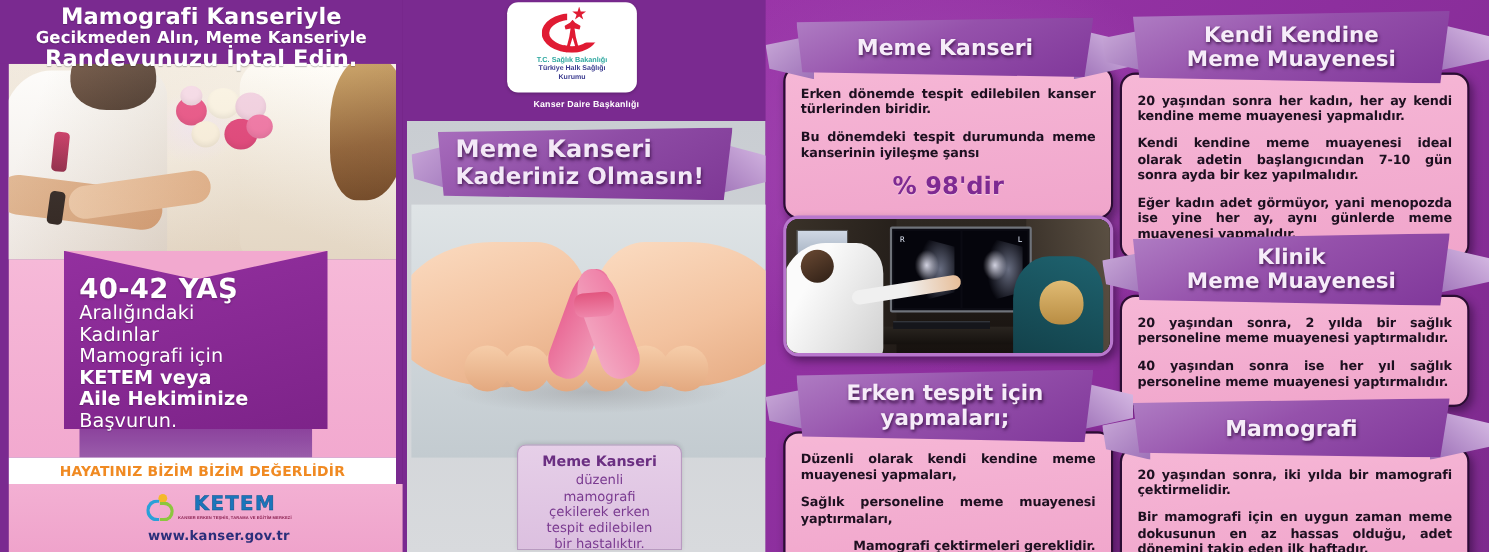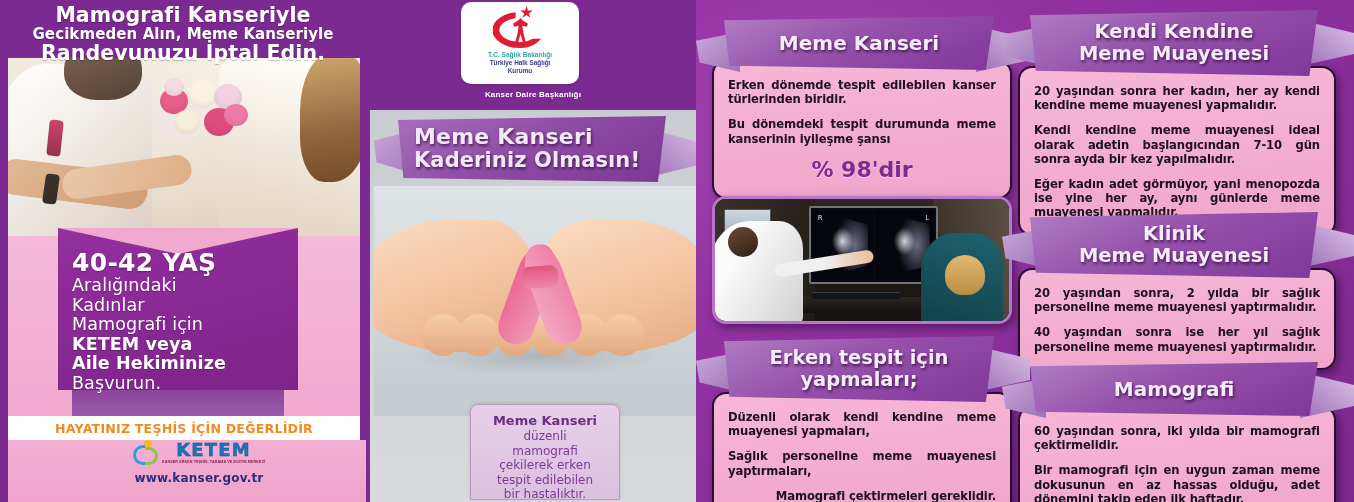--- a/index.html
+++ b/index.html
@@ -132,21 +132,21 @@
     background:#ffffff; z-index:6;
     display:flex; align-items:center; justify-content:center;
   }
   .pl-white-strip span {
     color:#f08a22; font-weight:bold; font-size:12.6px; letter-spacing:.2px;
     font-family:"DejaVu Sans",sans-serif;
   }
   .pl-footer {
     position:absolute; left:8px; top:440px; width:382px; height:62px;
     background:linear-gradient(180deg,#f3b0d3,#efa3cb); z-index:5;
-    display:flex; flex-direction:column; align-items:center; justify-content:flex-start;
+    display:flex; flex-direction:column; align-items:center; justify-content:center;
   }
   .ketem-logo { display:flex; align-items:center; gap:3px; }
   .ketem-mark { position:relative; width:26px; height:26px; }
   .ketem-mark .dot {
     position:absolute; left:11px; top:0px; width:8px; height:8px;
     border-radius:50%; background:#f4b92a;
   }
   .ketem-mark .arcL {
     position:absolute; left:0px; top:5px; width:12px; height:20px;
     border:3px solid #2aa0d8; border-right:none;
@@ -473,21 +473,21 @@
         <div class="plr-line">Aralığındaki</div>
         <div class="plr-line">Kadınlar</div>
         <div class="plr-line">Mamografi için</div>
         <div class="plr-line b">KETEM veya</div>
         <div class="plr-line b">Aile Hekiminize</div>
         <div class="plr-line">Başvurun.</div>
       </div>
     </div>
 
     <div class="pl-white-strip">
-      <span>HAYATINIZ TEŞHİS İÇİN DEĞERLİDİR</span>
+      <span>HAYATINIZ BİZİM BİZİM DEĞERLİDİR</span>
     </div>
 
     <div class="pl-footer">
       <div class="ketem-logo">
         <div class="ketem-mark">
           <div class="dot"></div>
             <div class="arcL"></div>
             <div class="arcR"></div>
         </div>
         <div class="ketem-word">
@@ -658,19 +658,19 @@
 
       <div class="block" style="top:362px;">
         <div class="hdr">
           <div class="hdr-wingL"></div>
           <div class="hdr-wingR"></div>
           <div class="hdr-body">
             <div class="hdr-text">Mamografi</div>
           </div>
         </div>
         <div class="card">
-          <p>60 yaşından sonra, iki yılda bir mamografi çektirmelidir.</p>
+          <p>20 yaşından sonra, iki yılda bir mamografi çektirmelidir.</p>
           <p>Bir mamografi için en uygun zaman meme dokusunun en az hassas olduğu, adet dönemini takip eden ilk haftadır.</p>
         </div>
       </div>
     </div>
   </div>
 </div>
 
 </body></html>

